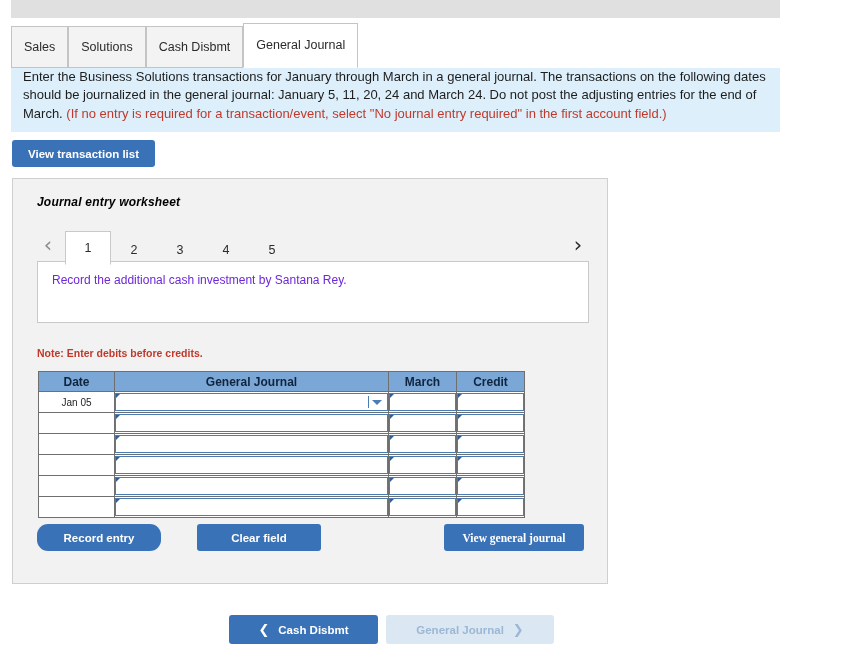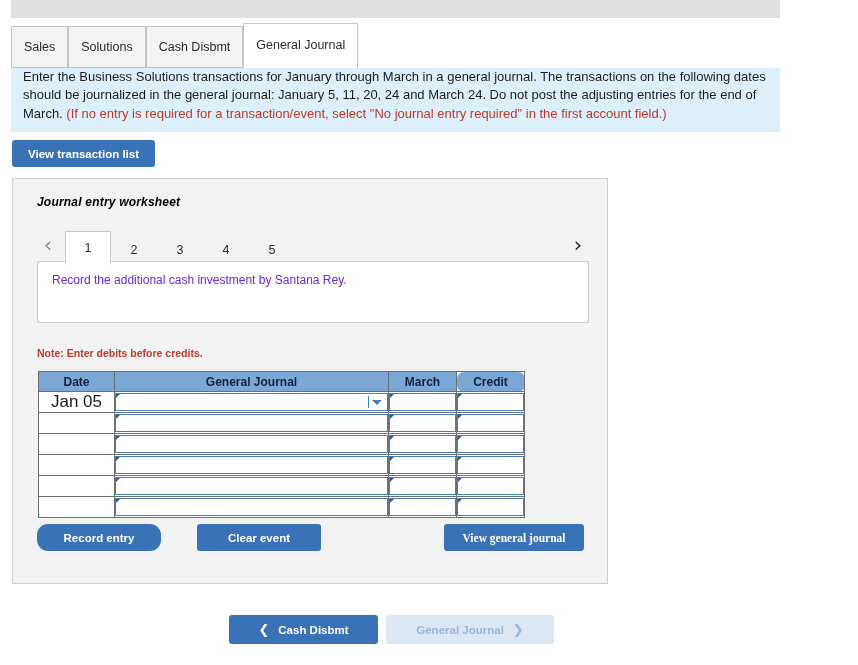--- a/index.html
+++ b/index.html
@@ -222,25 +222,25 @@
   .journal-table td {
     border: 1px solid #6f6f6f;
     background: #ffffff;
     height: 20px;
     padding: 0;
     vertical-align: middle;
   }
   .col-date { width: 75px; }
   .col-account { width: 273px; }
   .col-debit { width: 67px; }
-  .col-credit { width: 67px; border-radius: 7px; }
+  .col-credit { width: 67px; }
 
   .date-cell {
     text-align: center;
-    font-size: 17px;
+    font-size: 10px;
     color: #1c1c1c;
   }
 
   
   .cell-input {
     position: relative;
     width: 100%;
     height: 18px;
     box-sizing: border-box;
     border: 1px solid #4a7db5;
@@ -473,21 +473,21 @@
           <div class="cell-input"></div>
         </td>
       </tr>
     </tbody>
   </table>
 
   <button class="btn btn-record">
     <span>Record entry</span>
   </button>
   <button class="btn btn-clear">
-    <span>Clear event</span>
+    <span>Clear field</span>
   </button>
   <button class="btn btn-view-journal">
     <span>View general journal</span>
   </button>
 </div>
 
 <button class="btn nav-prev">
   <span class="nav-chevron">❮</span>
   <span>Cash Disbmt</span>
 </button>

